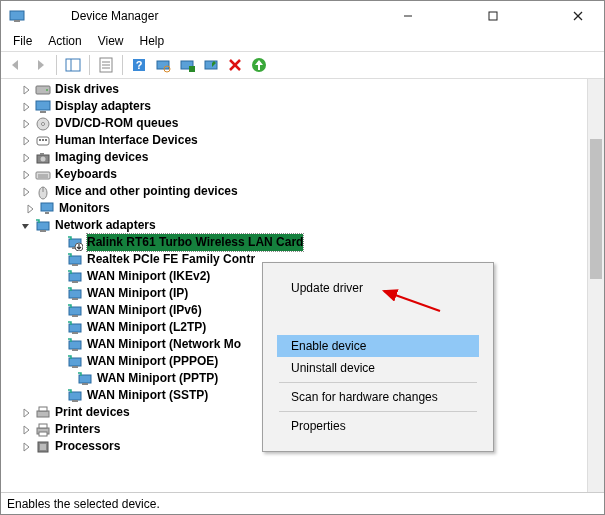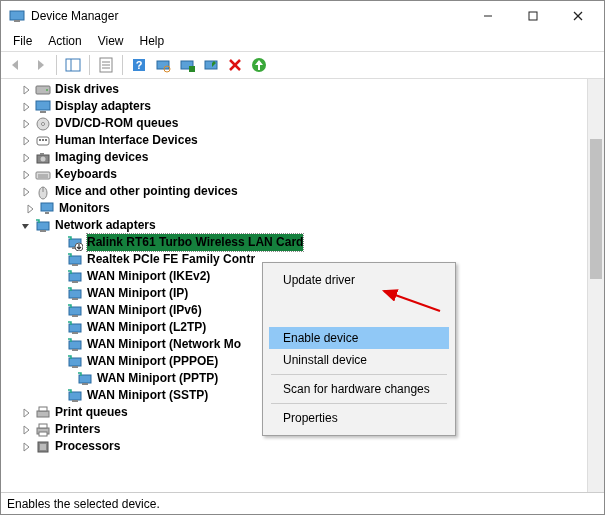--- a/index.html
+++ b/index.html
@@ -1,20 +1,20 @@
 <!DOCTYPE html>
 <html><head>
 <meta charset="utf-8">
 <style>
 * { margin: 0; padding: 0; box-sizing: border-box; font-family: "Segoe UI", Tahoma, sans-serif; }
 body { background: #fff; width: 605px; height: 515px; overflow: hidden; position: relative; }
 
 .window { width: 605px; height: 515px; border: 1px solid #888; display: flex; flex-direction: column; background: #fff; }
 
-.titlebar { height: 30px; display: flex; align-items: center; padding: 0 4px 0 8px; background: #fff; }
+.titlebar { height: 30px; display: flex; align-items: center; padding: 0 4px 0 8px; background: #fff; gap: 40px; }
 .titlebar .icon { width: 16px; height: 16px; margin-right: 6px; }
 .titlebar .title { flex: 1; font-size: 12px; }
 .titlebar .wbtn { width: 45px; height: 28px; display: flex; align-items: center; justify-content: center; }
 
 .menubar { height: 20px; display: flex; align-items: center; padding: 0 4px; border-bottom: 0; }
 .menubar .mitem { font-size: 12px; padding: 2px 8px; }
 
 .toolbar { height: 28px; display: flex; align-items: center; padding: 2px 4px; border-top: 1px solid #ddd; border-bottom: 1px solid #ddd; gap: 2px; }
 .toolbar .tbtn { width: 22px; height: 22px; display: flex; align-items: center; justify-content: center; border: 1px solid transparent; }
 .toolbar .tbtn.disabled { opacity: 0.45; }
@@ -29,21 +29,21 @@
 .tw svg { display:block; }
 .ico { width: 16px; height: 16px; margin: 0 4px 0 2px; flex: none; display: flex; align-items: center; justify-content: center; }
 .lbl { flex: none; }
 .row.sel .lbl { background: #15803d; outline: 1px dotted #888; }
 
 .scrollbar { width: 17px; background: #f0f0f0; border-left: 1px solid #ddd; position: relative; }
 .scrollbar .thumb { position: absolute; left: 2px; right: 2px; top: 60px; height: 140px; background: #c1c1c1; }
 
 .statusbar { height: 22px; border-top: 1px solid #ccc; font-size: 12px; padding: 2px 6px; display: flex; align-items: center; }
 
-.ctxmenu { position: absolute; left: 262px; top: 262px; width: 194px; background: #f2f2f2; border: 1px solid #a0a0a0; box-shadow: 2px 2px 3px rgba(0,0,0,.25); font-size: 12px; padding: 6px; }
+.ctxmenu { position: absolute; left: 262px; top: 262px; width: 232px; background: #f2f2f2; border: 1px solid #a0a0a0; box-shadow: 2px 2px 3px rgba(0,0,0,.25); font-size: 12px; padding: 14px; }
 .ctxmenu .mitem { padding: 4px 14px; }
 .ctxmenu .mitem.hl { background: #90c8f6; margin-top: 36px; }
 .ctxmenu .msep { height: 1px; background: #ccc; margin: 3px 2px; }
 .ctxmenu .mitem.bold { font-weight: normal; }
 
 .arrow { position: absolute; left: 378px; top: 286px; pointer-events: none; }
 
 
 .ibox { width:16px; height:16px; }
 </style>
@@ -443,21 +443,21 @@
                 <svg width="10" height="10">
                   <path d="M3 1 L8 5 L3 9 Z" fill="none" stroke="#888"></path>
                 </svg>
               </span>
               <span class="ico">
                 <svg class="ibox" viewBox="0 0 16 16">
                   <rect x="2" y="6" width="12" height="6" fill="#bbb" stroke="#777"></rect>
                   <rect x="4" y="2" width="8" height="4" fill="#fff" stroke="#777"></rect>
                 </svg>
               </span>
-              <span class="lbl">Print queues</span>
+              <span class="lbl">Print devices</span>
             </div>
           </li>
           <li>
             <div class="row" style="padding-left:18px">
               <span class="tw">
                 <svg width="10" height="10">
                   <path d="M3 1 L8 5 L3 9 Z" fill="none" stroke="#888"></path>
                 </svg>
               </span>
               <span class="ico">

